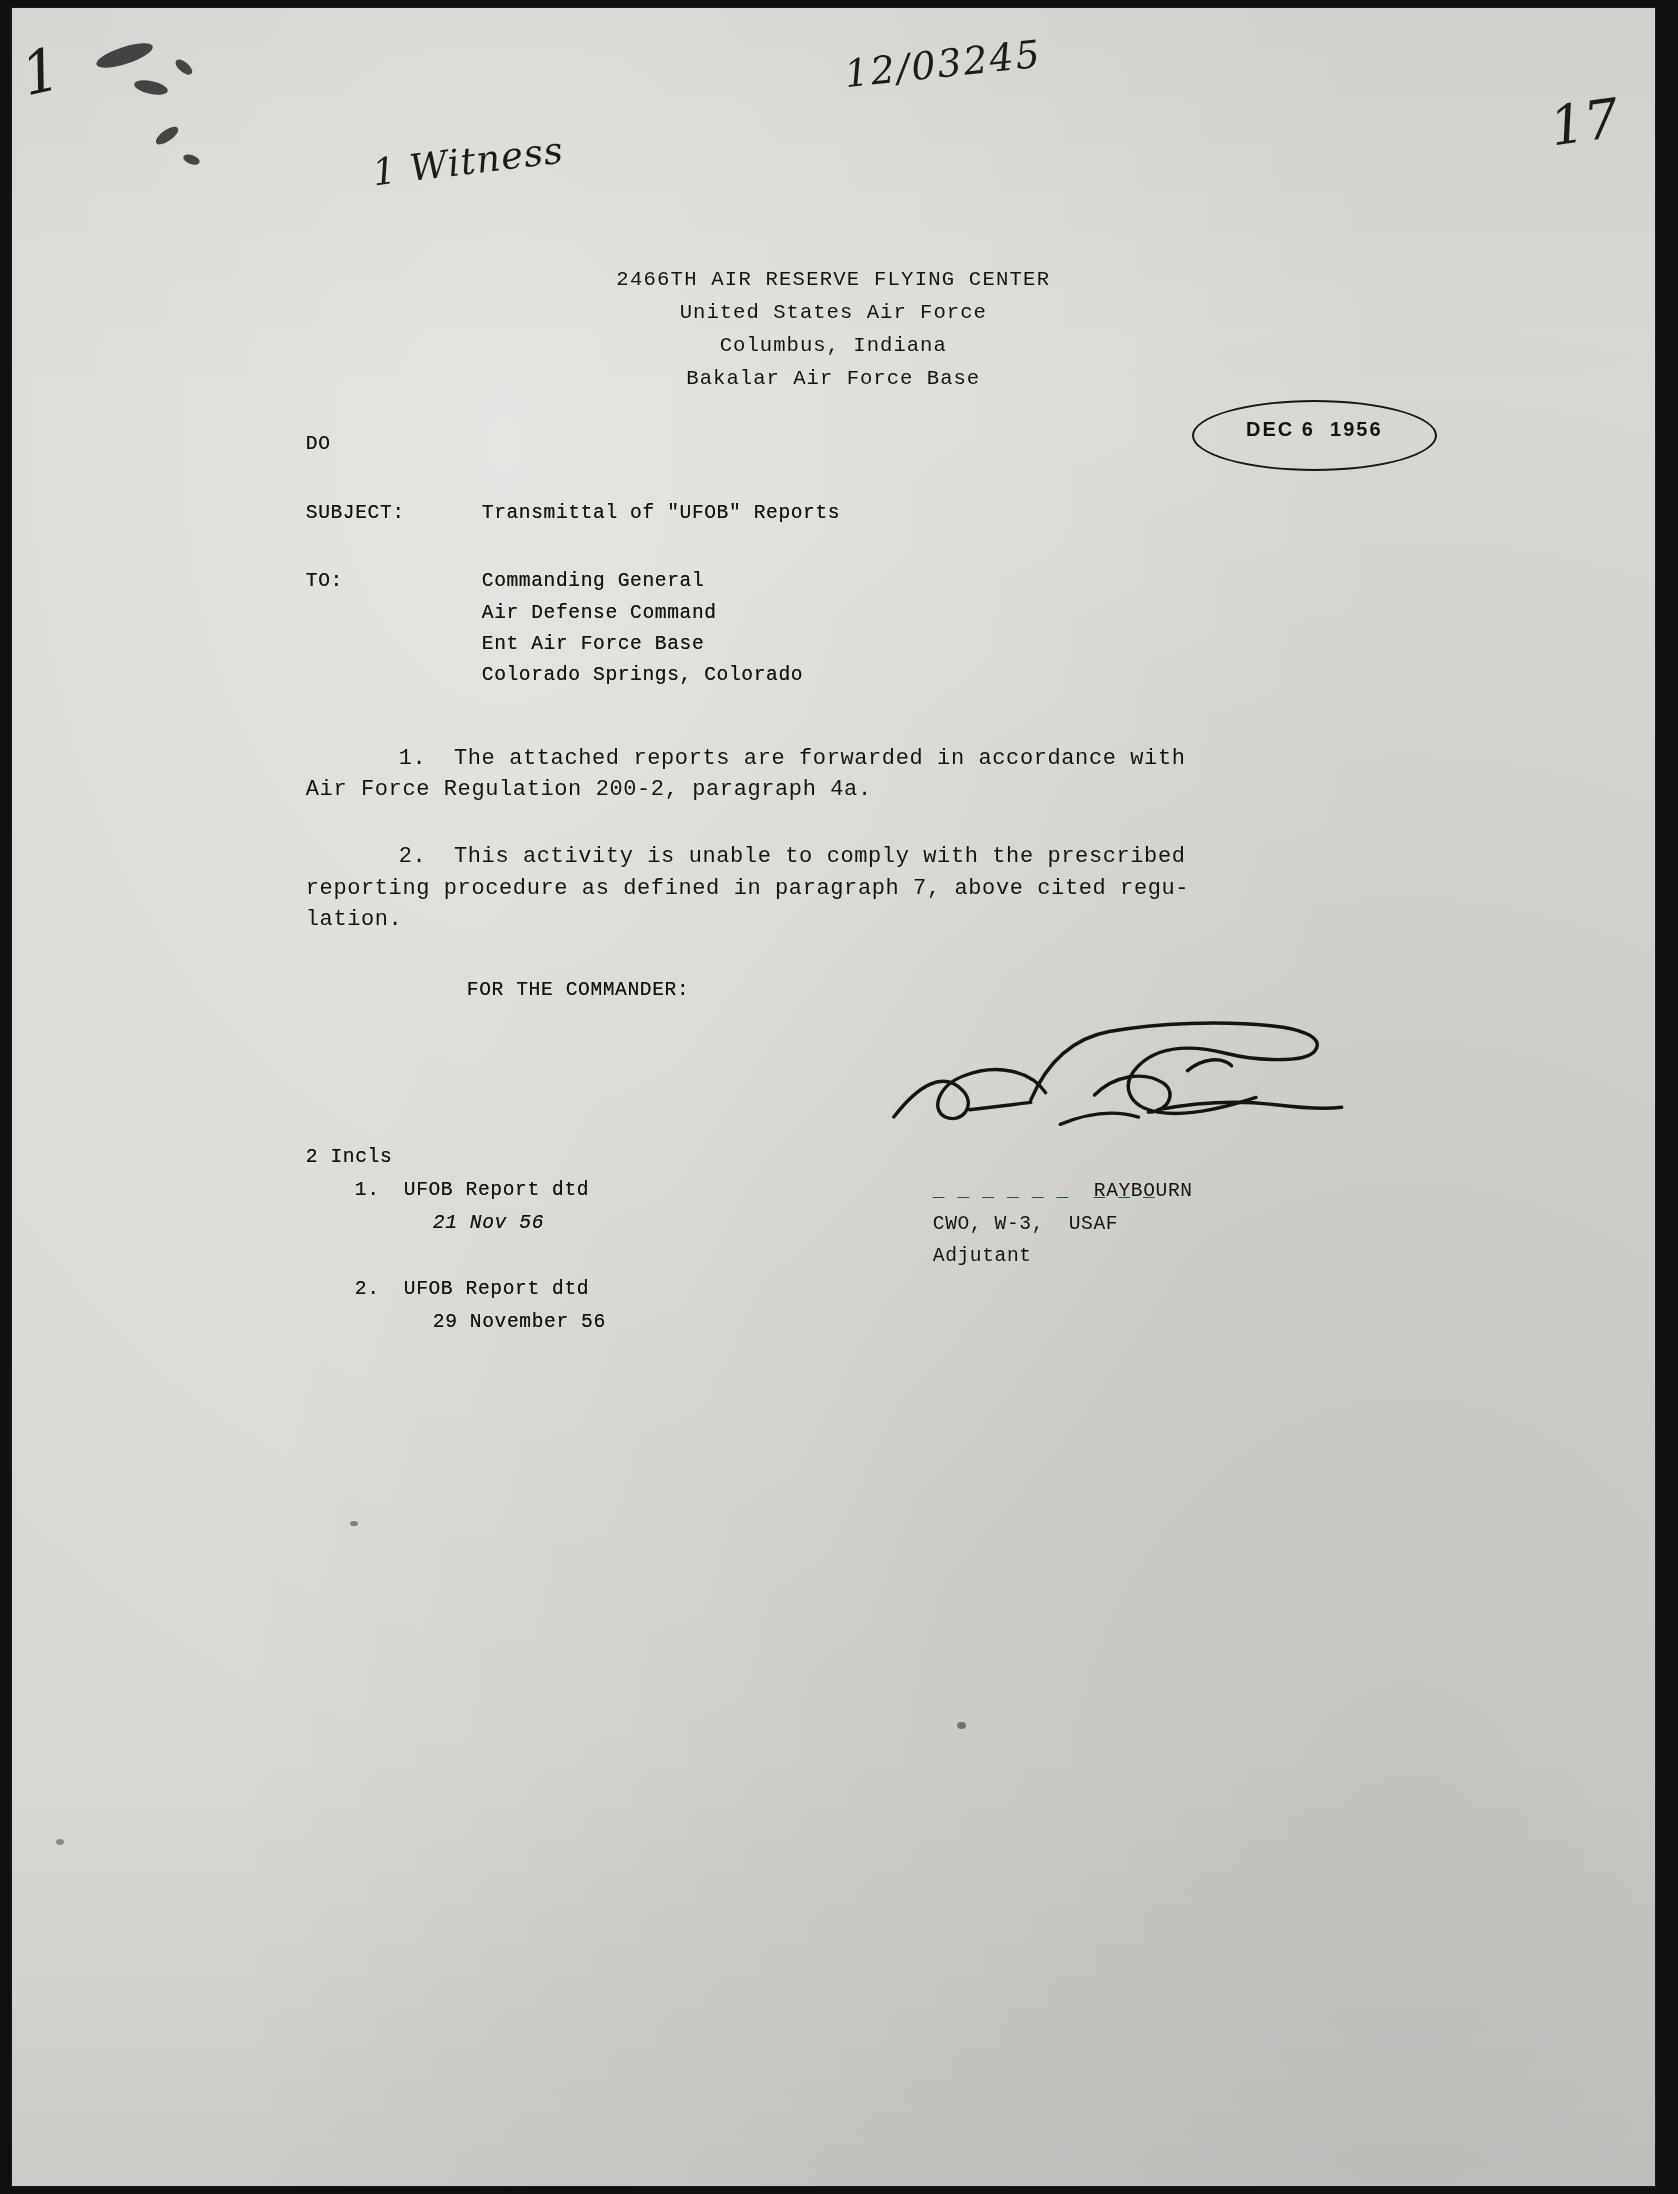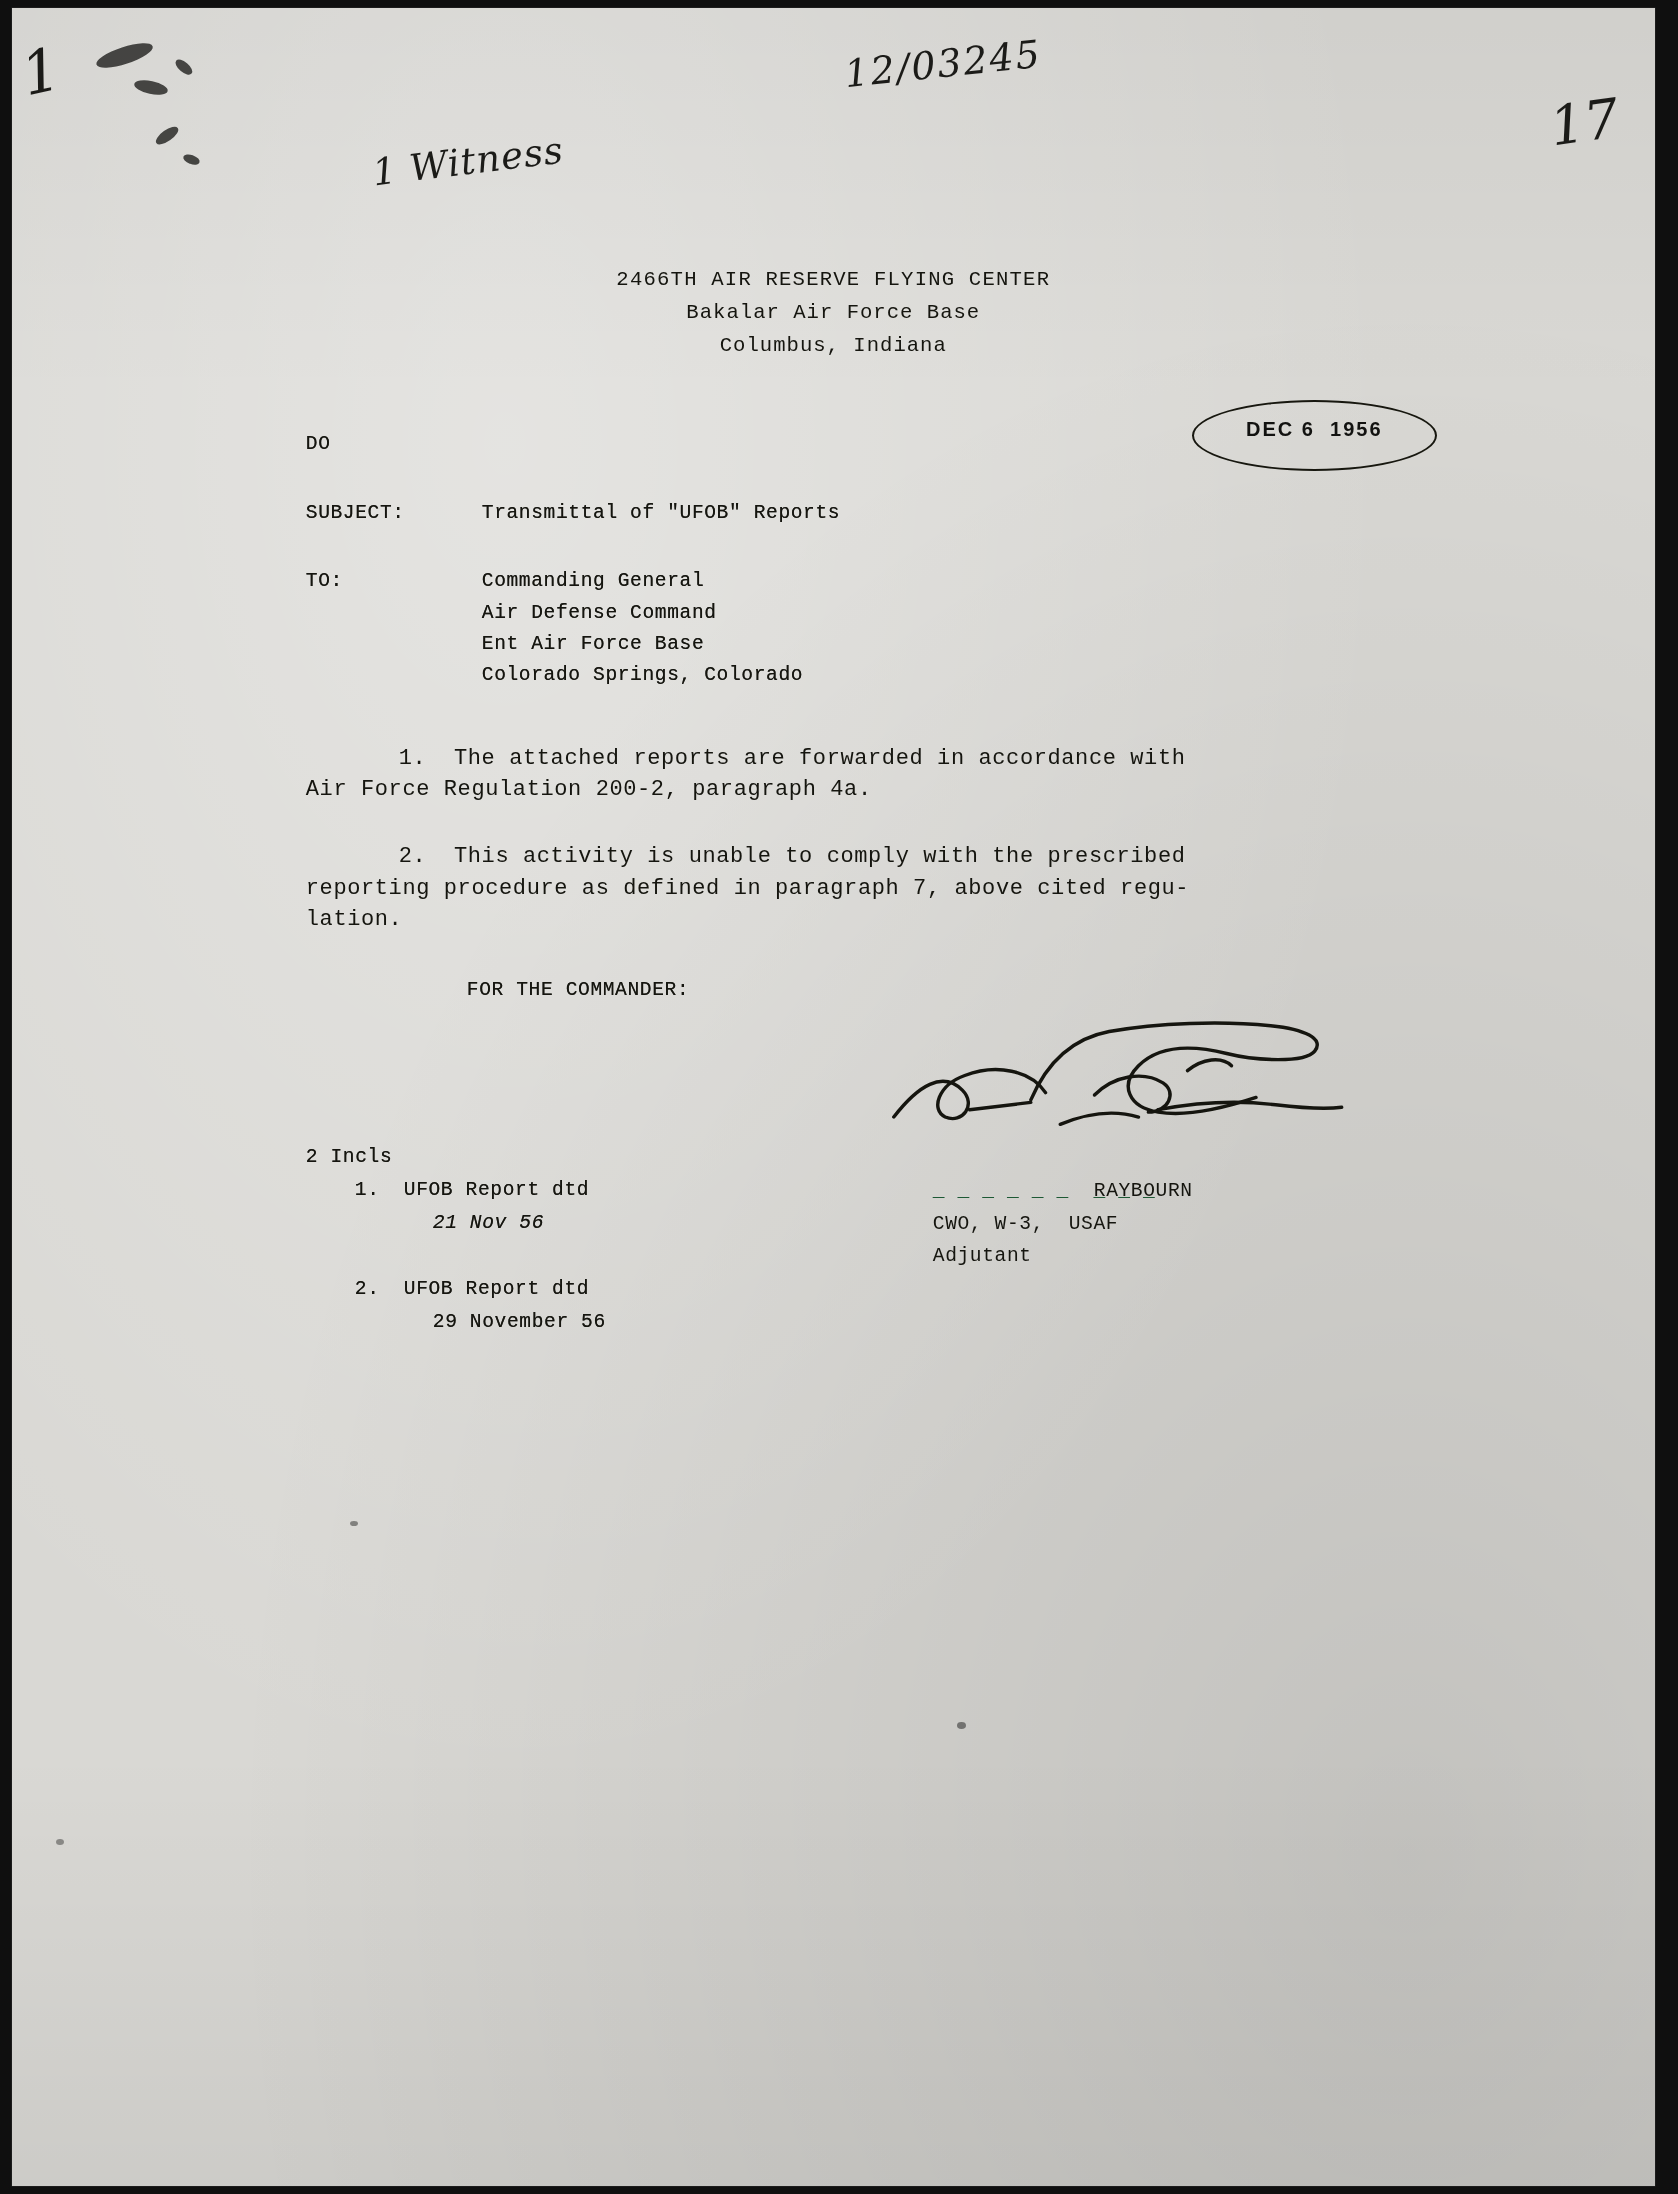--- a/index.html
+++ b/index.html
@@ -156,22 +156,23 @@
     <div class="hand" style="left:9.8px; top:29px; font-size:59px; transform:rotate(-12deg);">1</div>
 
     <div class="hand" style="left:832px; top:34px; font-size:38px; transform:rotate(-6deg); letter-spacing:2px;">12/03245</div>
 
     <div class="hand" style="left:1538px; top:83px; font-size:54px; transform:rotate(-8deg);">17</div>
 
     <div class="hand" style="left:360px; top:132px; font-size:37px; transform:rotate(-7deg); letter-spacing:1px;">1 Witness</div>
 
     <div class="letterhead">
       <div class="l1">2466TH AIR RESERVE FLYING CENTER</div>
+      <div>United States Air Force</div>
+      <div>Columbus, Indiana</div>
       <div>Bakalar Air Force Base</div>
-      <div>Columbus, Indiana</div>
     </div>
 
     <div class="typed" style="left:294px; top:421px;">DO</div>
 
     <div class="datestamp">
       <div class="oval"></div>
       <div class="txt">DEC 6  1956</div>
     </div>
 
     <div class="typed" style="left:294px; top:490px;">SUBJECT:</div>

